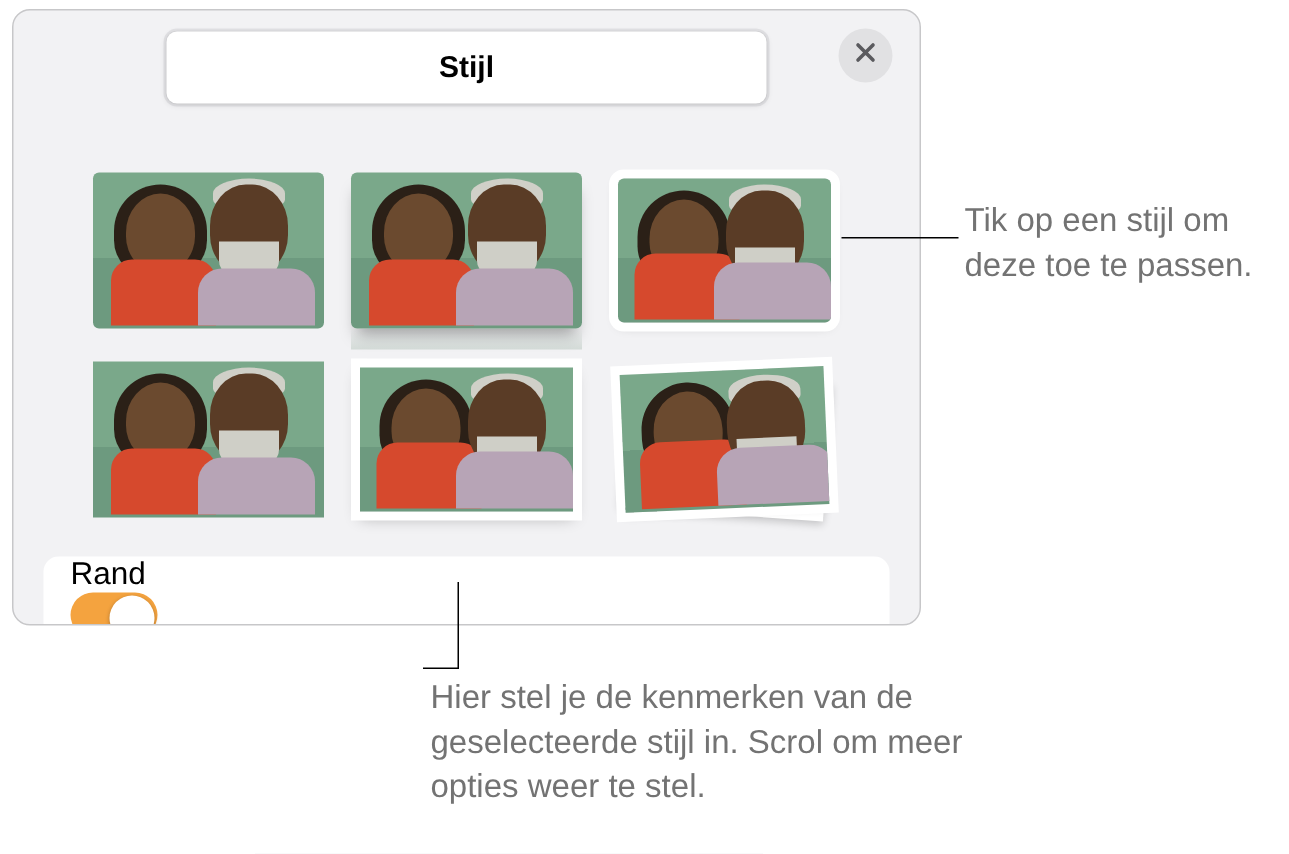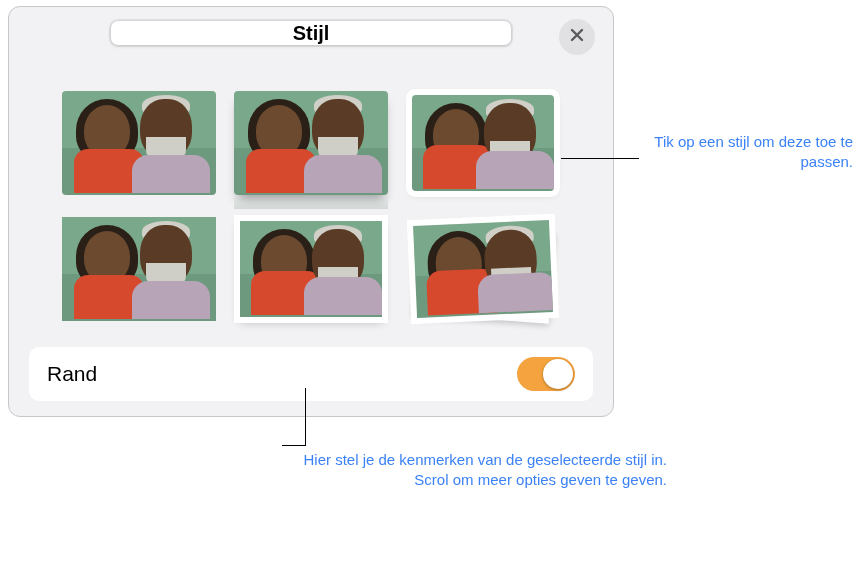--- a/index.html
+++ b/index.html
@@ -26,21 +26,21 @@
       align-items: center;
       justify-content: center;
       padding: 12px 16px 8px;
       position: relative;
     }
     .segmented {
       display: flex;
       background: #e2e2e5;
       border-radius: 9px;
       padding: 2px;
-      height: 28px;
+      height: 52px;
       width: 404px;
       flex-direction: column;
     }
     .segment {
       flex: 1;
       display: flex;
       align-items: center;
       justify-content: center;
       border-radius: 7px;
       font-size: 20px;
@@ -208,23 +208,23 @@
       transform: rotate(4deg);
       z-index: 1;
       top: 10px; left: 10px;
     }
     .border-row {
       margin: 4px 20px 0 20px;
       background: #fff;
       border-radius: 10px;
       height: 54px;
       display: flex;
-      align-items: center;
       justify-content: space-between;
       padding: 0 18px;
+      flex-direction: column;
     }
     .border-label {
       font-size: 21px;
       color: #000;
     }
     .toggle {
       width: 58px; height: 34px;
       background: #f4a33f;
       border-radius: 17px;
       position: relative;
@@ -234,24 +234,23 @@
       position: absolute;
       width: 30px; height: 30px;
       background: #fff;
       border-radius: 50%;
       top: 2px; right: 2px;
       box-shadow: 0 1px 3px rgba(0,0,0,0.3);
     }
 
     .callout {
       position: absolute;
-      font-size: 15px;
+      font-size: 22px;
       line-height: 1.35;
-      color: #3b82f6;
-      text-align: right;
+      color: #737373;
     }
     .callout-1 {
       left: 643px;
       top: 132px;
       width: 210px;
     }
     .callout-2 {
       left: 287px;
       top: 450px;
       width: 380px;
@@ -401,13 +400,13 @@
       <div class="knob"></div>
     </div>
   </div>
 </div>
 
 <div class="callout-line line-1"></div>
 <div class="callout callout-1">Tik op een stijl om deze toe te passen.</div>
 
 <div class="callout-line line-2a"></div>
 <div class="callout-line line-2b"></div>
-<div class="callout callout-2">Hier stel je de kenmerken van de geselecteerde stijl in. Scrol om meer opties geven te geven.</div>
+<div class="callout callout-2">Hier stel je de kenmerken van de geselecteerde stijl in. Scrol om meer opties weer te stel.</div>
 
 </body></html>

